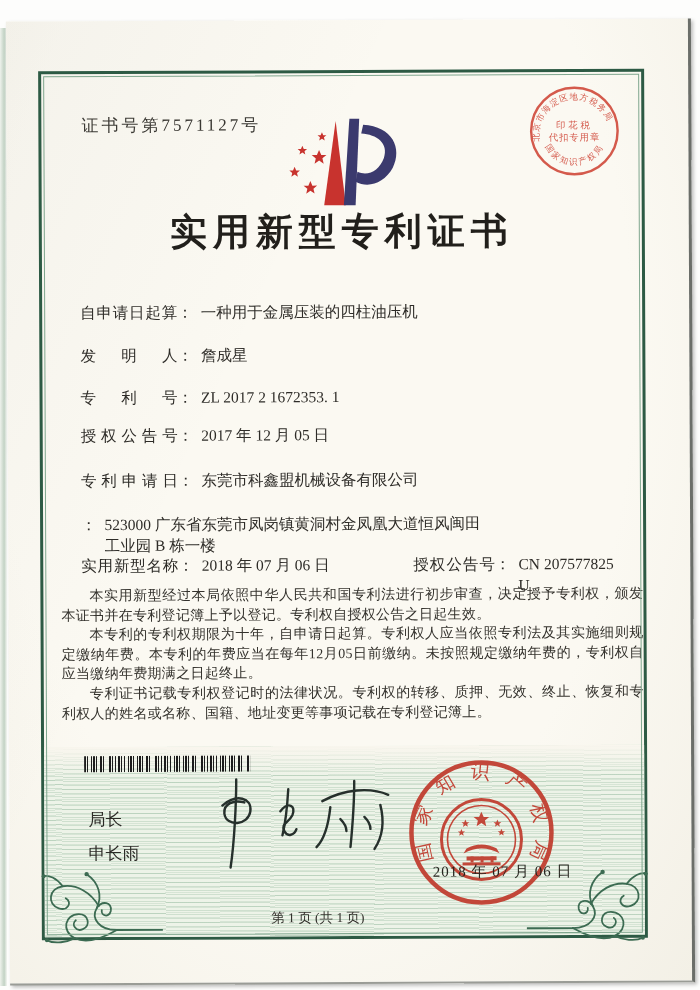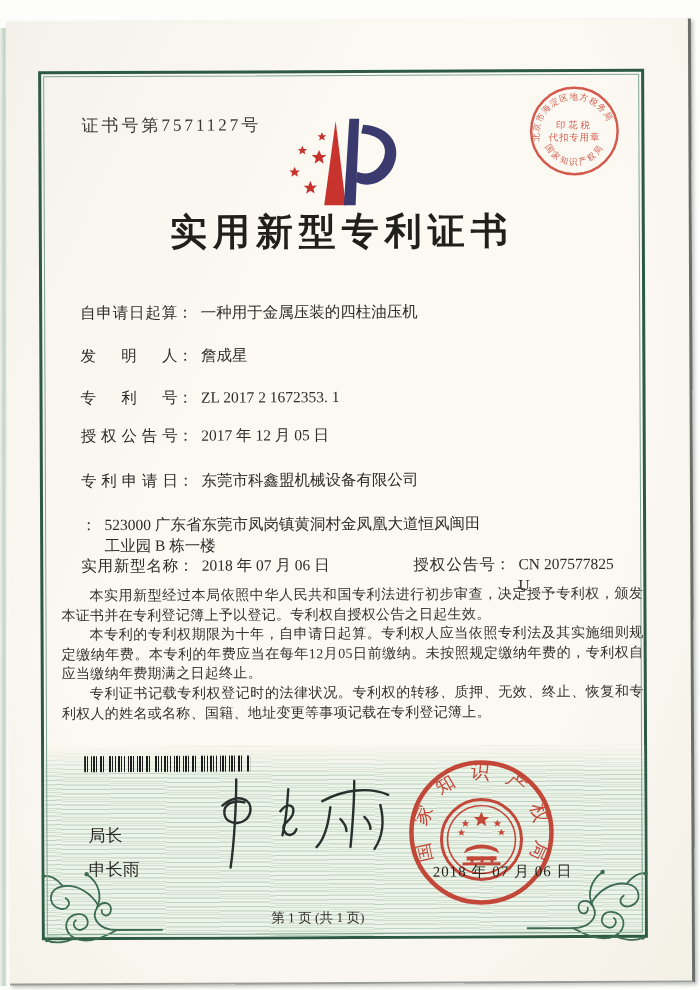--- a/index.html
+++ b/index.html
@@ -68,21 +68,21 @@
   
   .paras{position:absolute;left:18px;top:512px;width:582px;
     font-size:14px;line-height:19.6px;letter-spacing:0.3px;text-align:justify;color:#34322d;}
   .paras p{margin:0;text-indent:2em;}
   
   .barcode{position:absolute;left:40px;top:682px;width:166px;height:16px;
     background:repeating-linear-gradient(90deg,
       #1c1c1c 0 1.5px,rgba(0,0,0,0) 1.5px 3px,
       #1c1c1c 3px 3.8px,rgba(0,0,0,0) 3.8px 6.6px,
       #1c1c1c 6.6px 8.2px,rgba(0,0,0,0) 8.2px 9.2px);}
-  .signer{position:absolute;left:44px;top:729px;font-size:17px;line-height:34px;color:#2b2a26;margin-top:16px;}
+  .signer{position:absolute;left:44px;top:729px;font-size:17px;line-height:34px;color:#2b2a26;}
   .signature{position:absolute;left:140px;top:698px;width:215px;height:110px;}
   .seal{position:absolute;left:362px;top:685px;width:150px;height:150px;opacity:0.92;}
   .seal-date{position:absolute;left:373px;top:790px;width:170px;text-align:center;
     font-size:15px;letter-spacing:1px;color:#26251f;z-index:3;}
   .footer{position:absolute;left:0;right:0;top:836px;text-align:center;
     font-size:13.5px;color:#33312c;transform:translateX(-27px);}
 </style>
 </head>
 <body>
 

